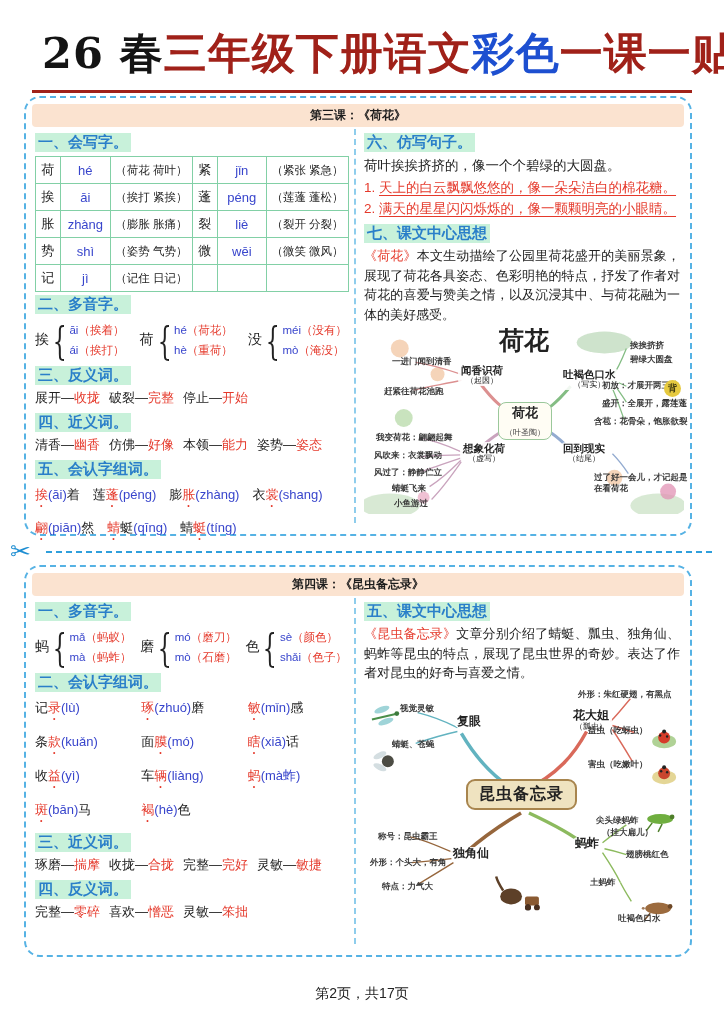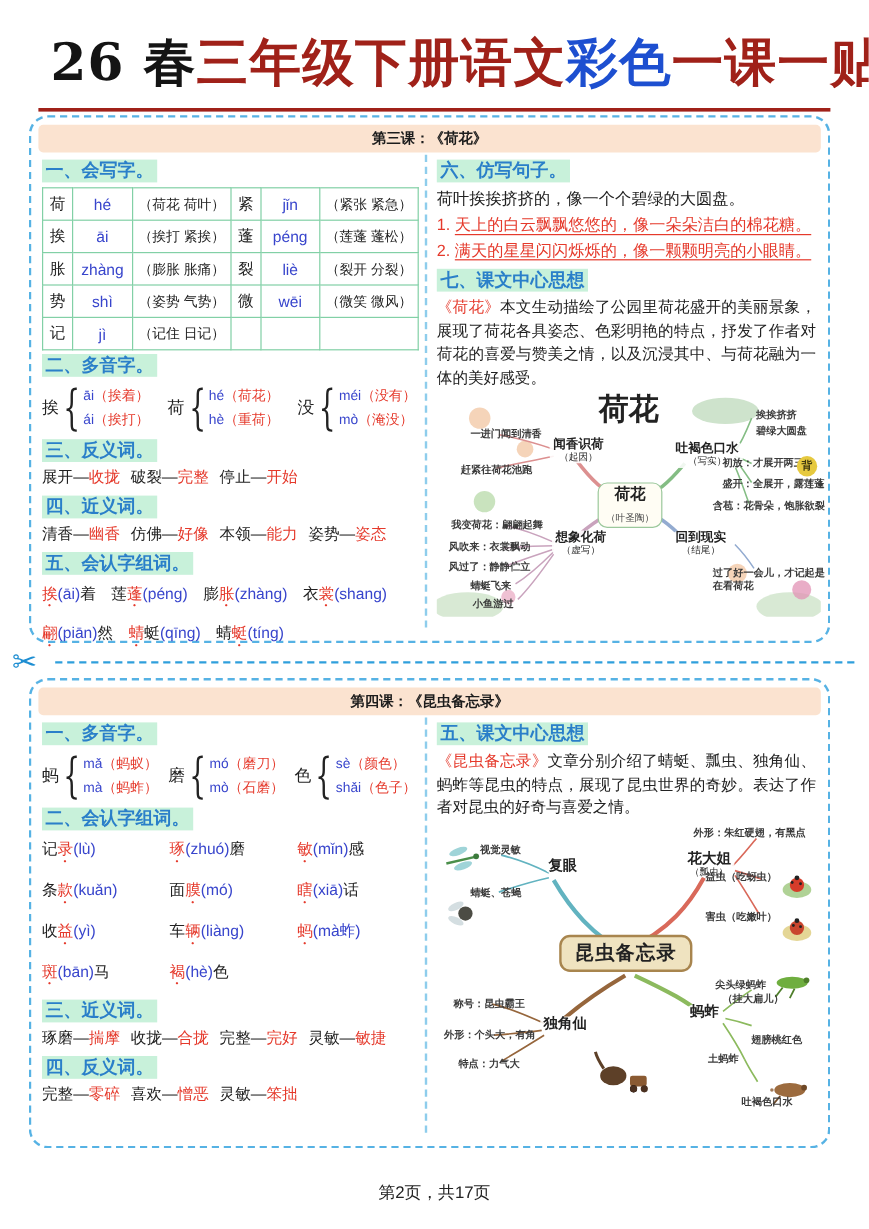--- a/index.html
+++ b/index.html
@@ -370,21 +370,21 @@
           <span class="note" style="left:36px;top:18px;">视觉灵敏</span>
           <span class="note" style="left:28px;top:54px;">蜻蜓、苍蝇</span>
           <span class="note" style="left:214px;top:4px;">外形：朱红硬翅，有黑点</span>
           <span class="note" style="left:224px;top:40px;">益虫（吃蚜虫）</span>
           <span class="note" style="left:224px;top:74px;">害虫（吃嫩叶）</span>
           <span class="note" style="left:14px;top:146px;">称号：昆虫霸王</span>
           <span class="note" style="left:6px;top:172px;">外形：个头大，有角</span>
           <span class="note" style="left:18px;top:196px;">特点：力气大</span>
           <span class="note" style="left:232px;top:130px;">尖头绿蚂蚱</span>
           <span class="note" style="left:238px;top:142px;">（挂大扁儿）</span>
-          <span class="note" style="left:262px;top:176px;">翅膀桃红色</span>
+          <span class="note" style="left:262px;top:164px;">翅膀桃红色</span>
           <span class="note" style="left:226px;top:192px;">土蚂蚱</span>
           <span class="note" style="left:254px;top:228px;">吐褐色口水</span>
         </div>
       </div>
     </div>
   </section>
 
   <div class="footer">第2页，共17页</div>
 </div>
 

